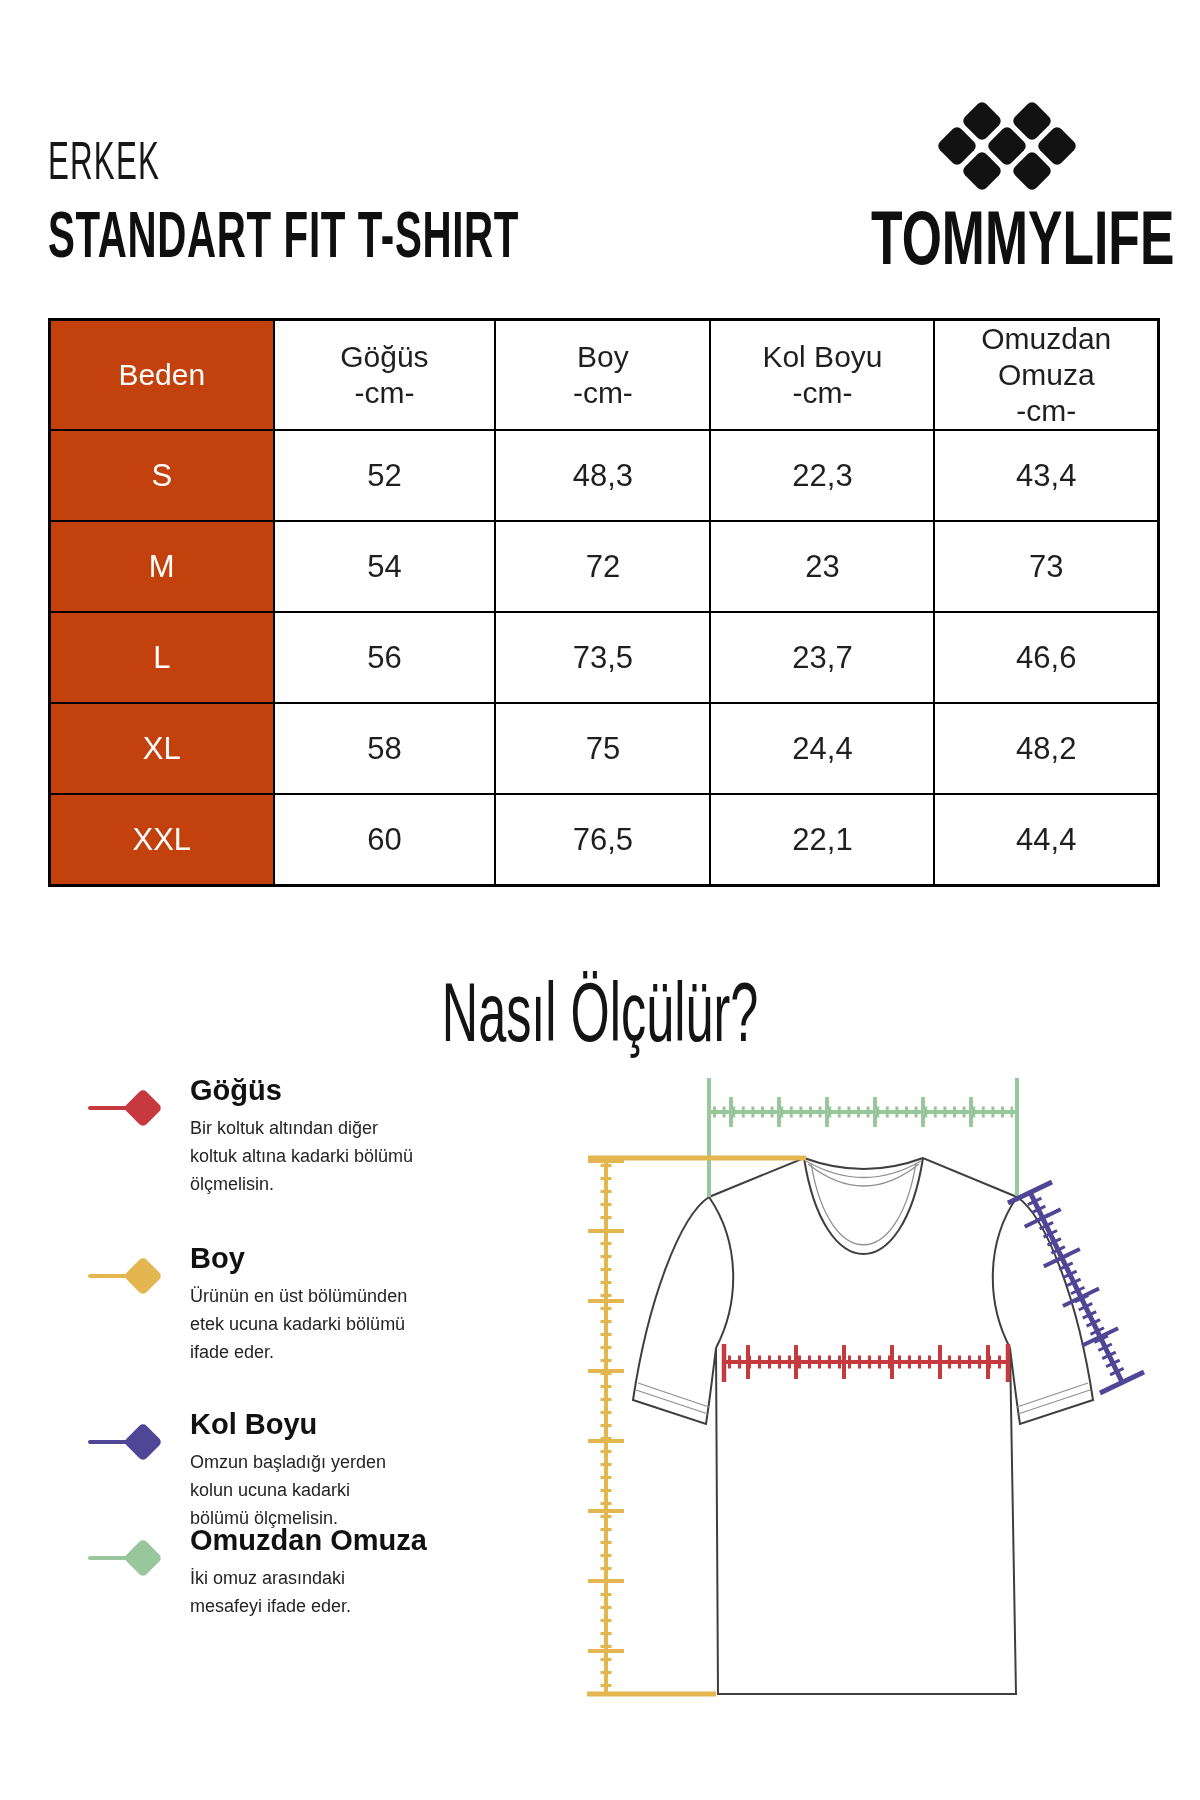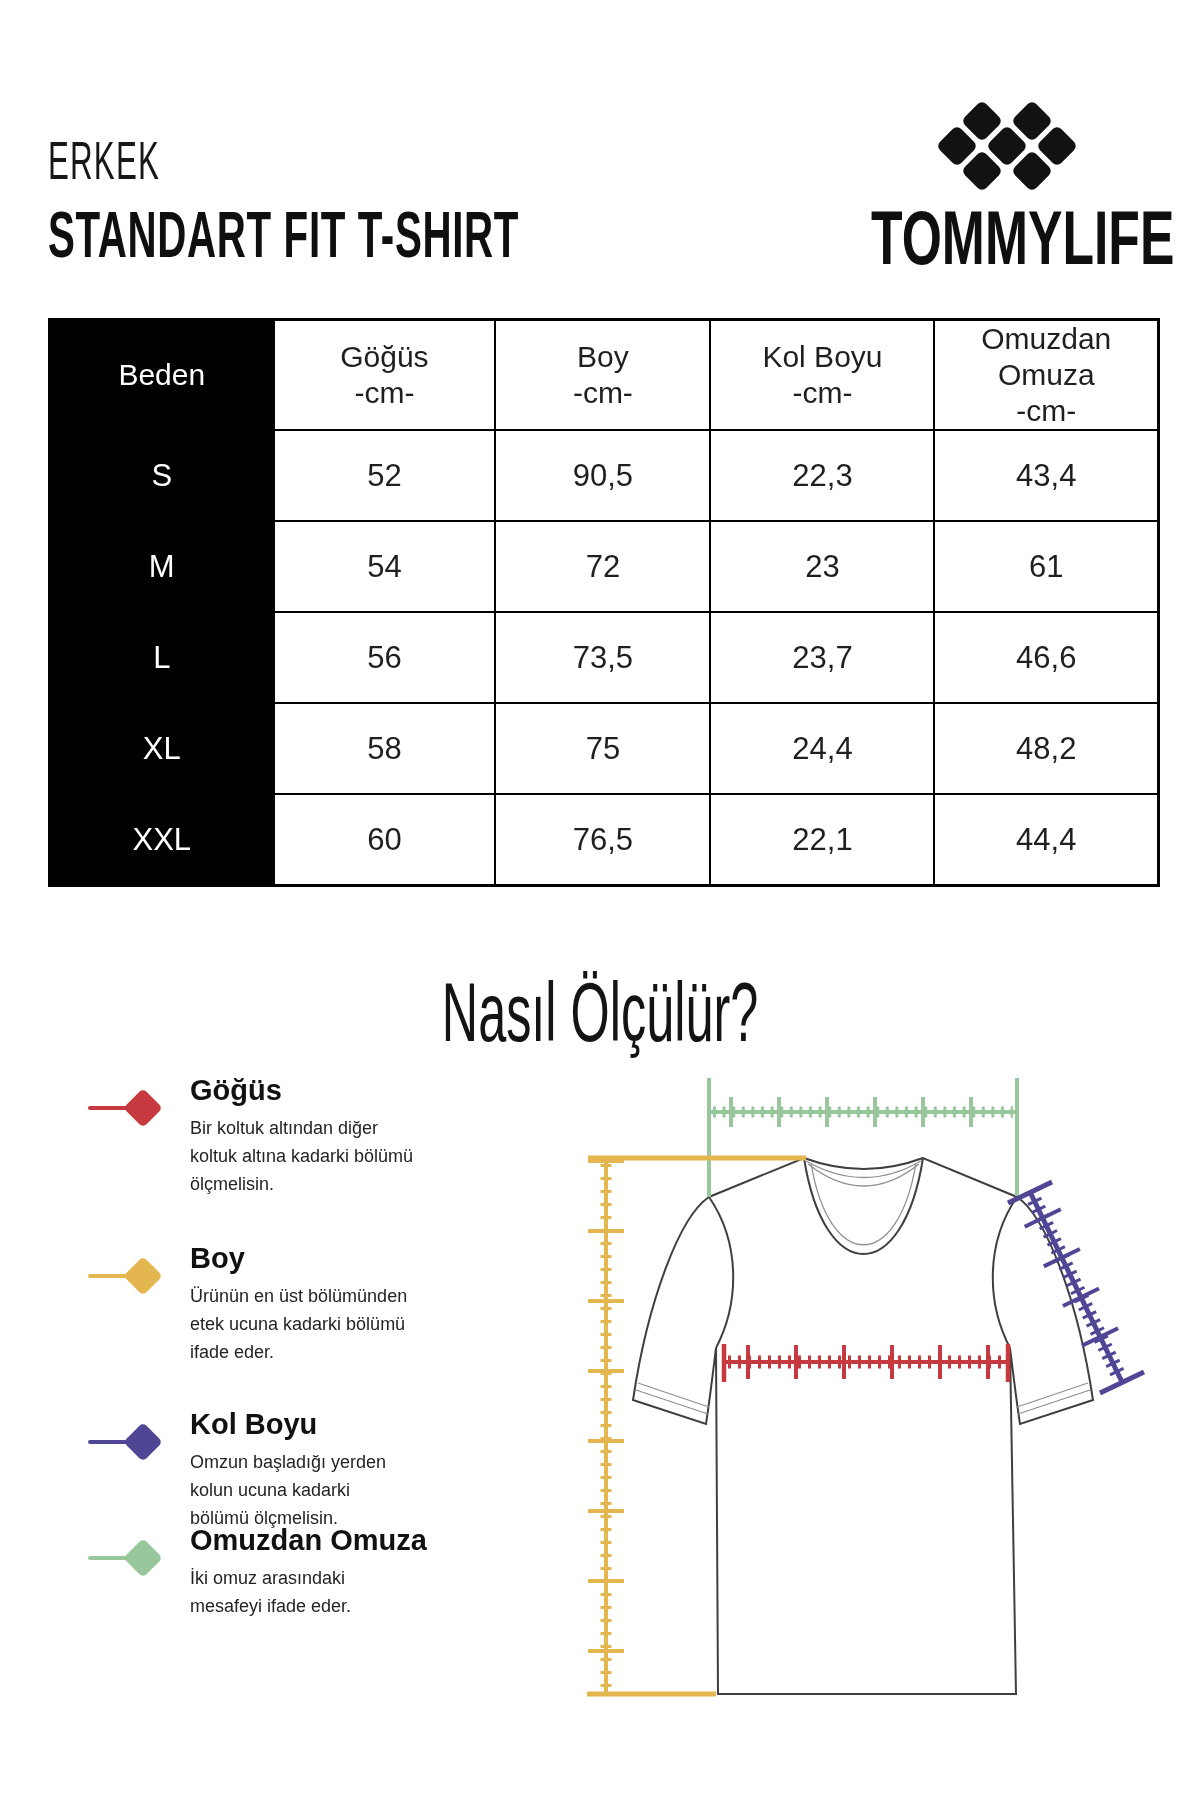--- a/index.html
+++ b/index.html
@@ -35,21 +35,21 @@
     position:absolute;left:48px;top:318px;width:1112px;
     border-collapse:collapse;table-layout:fixed;
     border:3px solid #000;
   }
   .size-table td{
     border:2px solid #000;text-align:center;vertical-align:middle;
     font-size:31px;color:#1f1f1f;padding:0;
   }
   .size-table tr.hdr td{height:104px;line-height:36px;font-size:30px;}
   .size-table tr.datarow td{height:89px;}
-  .size-table td.col-size{background:#000000;color:#ffffff;border-color:#000;}
+  .size-table td.col-size{background:#c2410c;color:#ffffff;border-color:#000;}
 
   
   .measure-title{
     left:0;top:966px;width:1200px;text-align:center;
     font-size:84px;font-weight:500;color:#141414;line-height:1.1;
     transform:scaleX(0.60);transform-origin:center top;white-space:nowrap;
     letter-spacing:0px;
   }
 
   .legend-item{position:absolute;left:75px;width:440px;}
@@ -119,30 +119,30 @@
     </td>
     <td>
       <div>Omuzdan</div>
       <div>Omuza</div>
       <div>-cm-</div>
     </td>
   </tr>
   <tr class="datarow">
     <td class="col-size">S</td>
     <td>52</td>
-    <td>90,5</td>
+    <td>48,3</td>
     <td>22,3</td>
     <td>43,4</td>
   </tr>
   <tr class="datarow">
     <td class="col-size">M</td>
     <td>54</td>
     <td>72</td>
     <td>23</td>
-    <td>61</td>
+    <td>73</td>
   </tr>
   <tr class="datarow">
     <td class="col-size">L</td>
     <td>56</td>
     <td>73,5</td>
     <td>23,7</td>
     <td>46,6</td>
   </tr>
   <tr class="datarow">
     <td class="col-size">XL</td>

